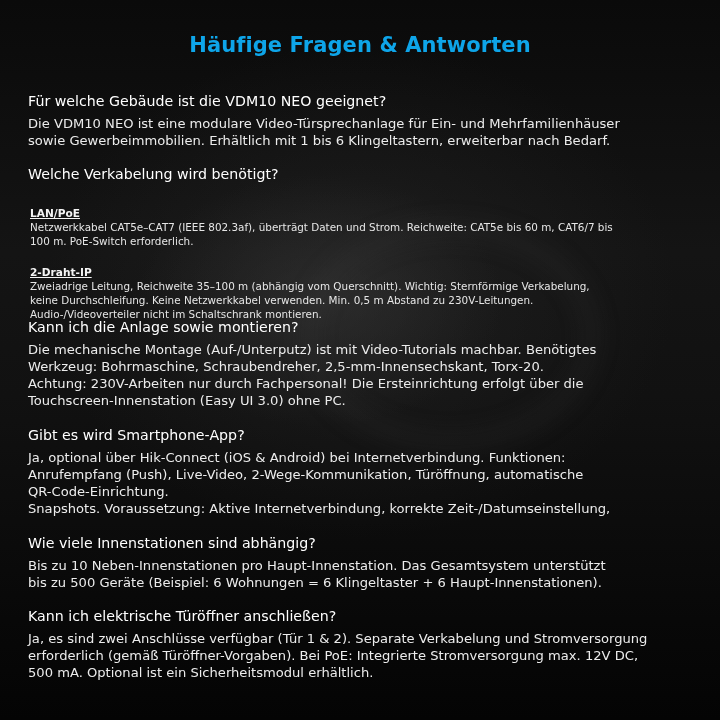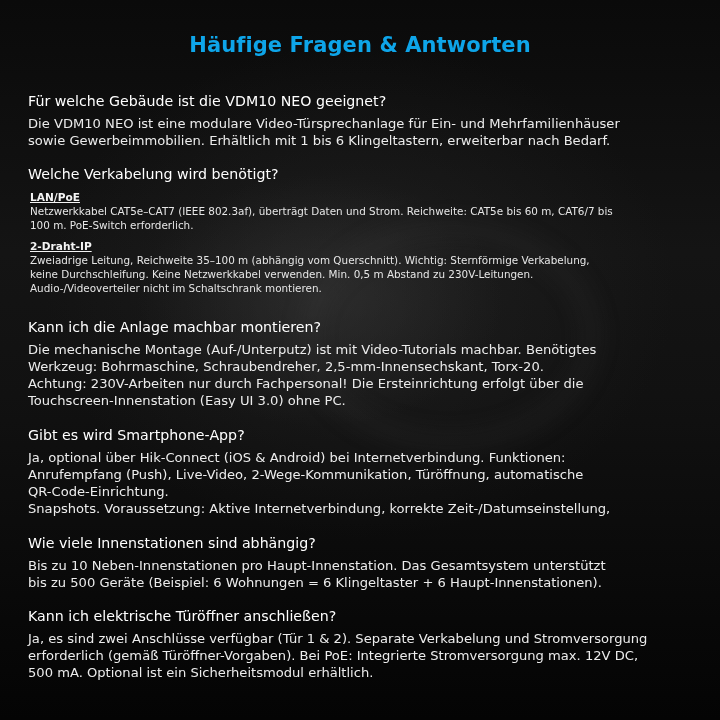--- a/index.html
+++ b/index.html
@@ -78,40 +78,40 @@
 
   <section class="faq" style="top:92px;">
     <div class="q">Für welche Gebäude ist die VDM10 NEO geeignet?</div>
     <div class="a">
       <div>Die VDM10 NEO ist eine modulare Video-Türsprechanlage für Ein- und Mehrfamilienhäuser</div>
       <div>sowie Gewerbeimmobilien. Erhältlich mit 1 bis 6 Klingeltastern, erweiterbar nach Bedarf.</div>
     </div>
   </section>
 
   <section class="faq" style="top:165px;">
-    <div class="q" style="margin-bottom:8px;">Welche Verkabelung wird benötigt?</div>
+    <div class="q" style="margin-bottom:24px;">Welche Verkabelung wird benötigt?</div>
     <div>
       <div class="sub">LAN/PoE</div>
       <div class="subtext">
         <div>Netzwerkkabel CAT5e–CAT7 (IEEE 802.3af), überträgt Daten und Strom. Reichweite: CAT5e bis 60 m, CAT6/7 bis</div>
         <div>100 m. PoE-Switch erforderlich.</div>
       </div>
     </div>
-    <div style="margin-top:8px;">
+    <div style="margin-top:18px;">
       <div class="sub">2-Draht-IP</div>
       <div class="subtext">
         <div>Zweiadrige Leitung, Reichweite 35–100 m (abhängig vom Querschnitt). Wichtig: Sternförmige Verkabelung,</div>
         <div>keine Durchschleifung. Keine Netzwerkkabel verwenden. Min. 0,5 m Abstand zu 230V-Leitungen.</div>
         <div>Audio-/Videoverteiler nicht im Schaltschrank montieren.</div>
       </div>
     </div>
   </section>
 
   <section class="faq" style="top:318px;">
-    <div class="q">Kann ich die Anlage machbar montieren?</div>
+    <div class="q">Kann ich die Anlage sowie montieren?</div>
     <div class="a">
       <div>Die mechanische Montage (Auf-/Unterputz) ist mit Video-Tutorials machbar. Benötigtes</div>
       <div>Werkzeug: Bohrmaschine, Schraubendreher, 2,5-mm-Innensechskant, Torx-20.</div>
       <div>Achtung: 230V-Arbeiten nur durch Fachpersonal! Die Ersteinrichtung erfolgt über die</div>
       <div>Touchscreen-Innenstation (Easy UI 3.0) ohne PC.</div>
     </div>
   </section>
 
   <section class="faq" style="top:426px;">
     <div class="q">Gibt es wird Smartphone-App?</div>

